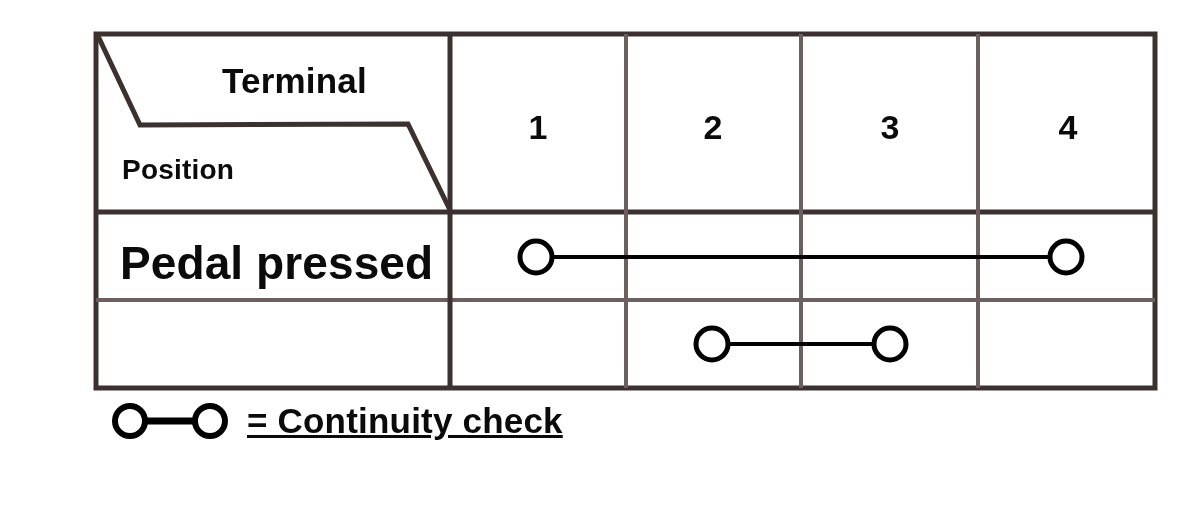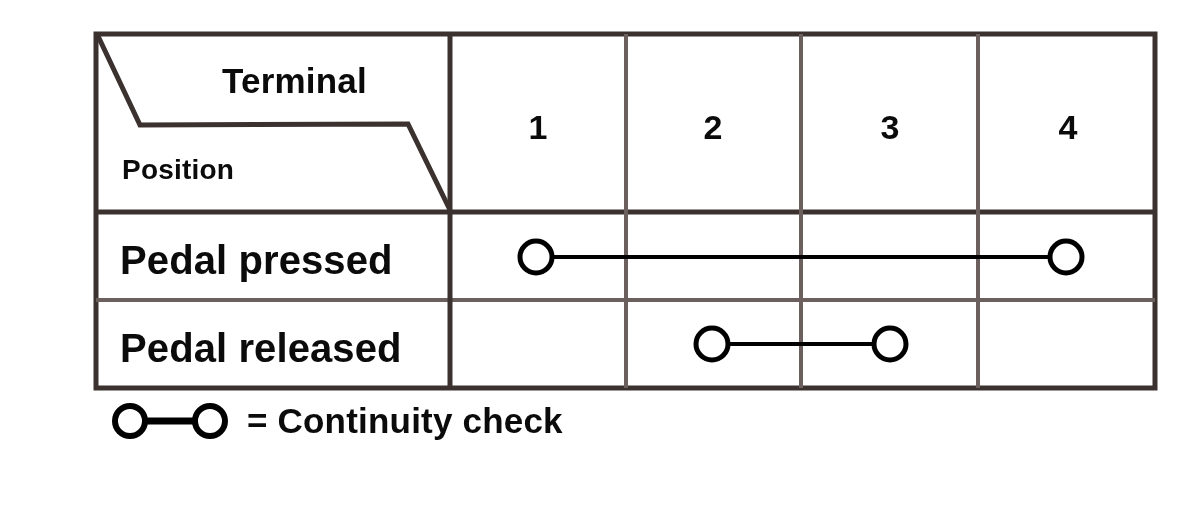--- a/index.html
+++ b/index.html
@@ -59,31 +59,32 @@
     font-size: 34px;
     text-align: center;
     width: 60px;
   }
   .col-head.c1 { left: 508px; }
   .col-head.c2 { left: 683px; }
   .col-head.c3 { left: 860px; }
   .col-head.c4 { left: 1038px; }
 
   .row-label {
-    font-size: 40px;
+    font-size: 46px;
     letter-spacing: 0.1px;
   }
   .row-label.r1 { left: 120px; top: 240px; }
   .row-label.r2 { left: 120px; top: 328px; }
 
   .legend-text {
     left: 247px;
     top: 403px;
     font-size: 35px;
     letter-spacing: 0.2px;
+    text-decoration: underline;
   }
 </style>
 </head>
 <body>
 
 <div id="stage">
 
   <svg class="svg-layer" viewBox="0 0 1199 512" xmlns="http://www.w3.org/2000/svg">
 
     <rect x="96" y="34" width="1059" height="354" fill="#ffffff" stroke="#3b3230" stroke-width="5"></rect>
@@ -114,17 +115,16 @@
   <div class="txt hdr-terminal">Terminal</div>
 
   <div class="txt hdr-position">Position</div>
 
   <div class="txt col-head c1">1</div>
   <div class="txt col-head c2">2</div>
   <div class="txt col-head c3">3</div>
   <div class="txt col-head c4">4</div>
 
   <div class="txt row-label r1">Pedal pressed</div>
-  <div class="txt row-label r2">Pedal released</div>
 
   <div class="txt legend-text">= Continuity check</div>
 
 </div>
 
 </body></html>

